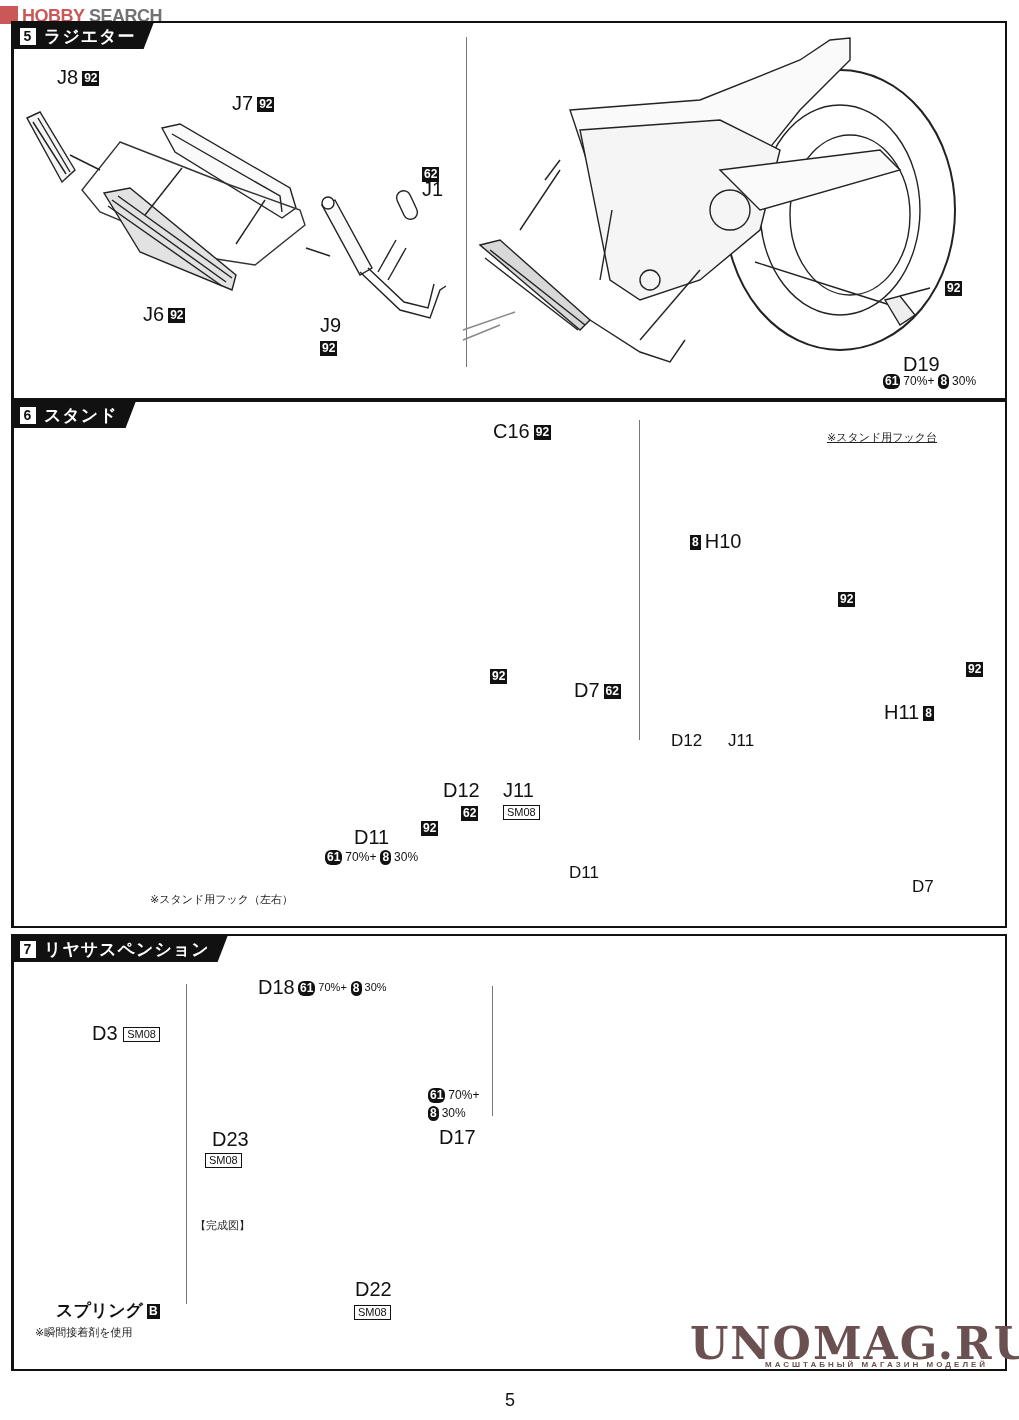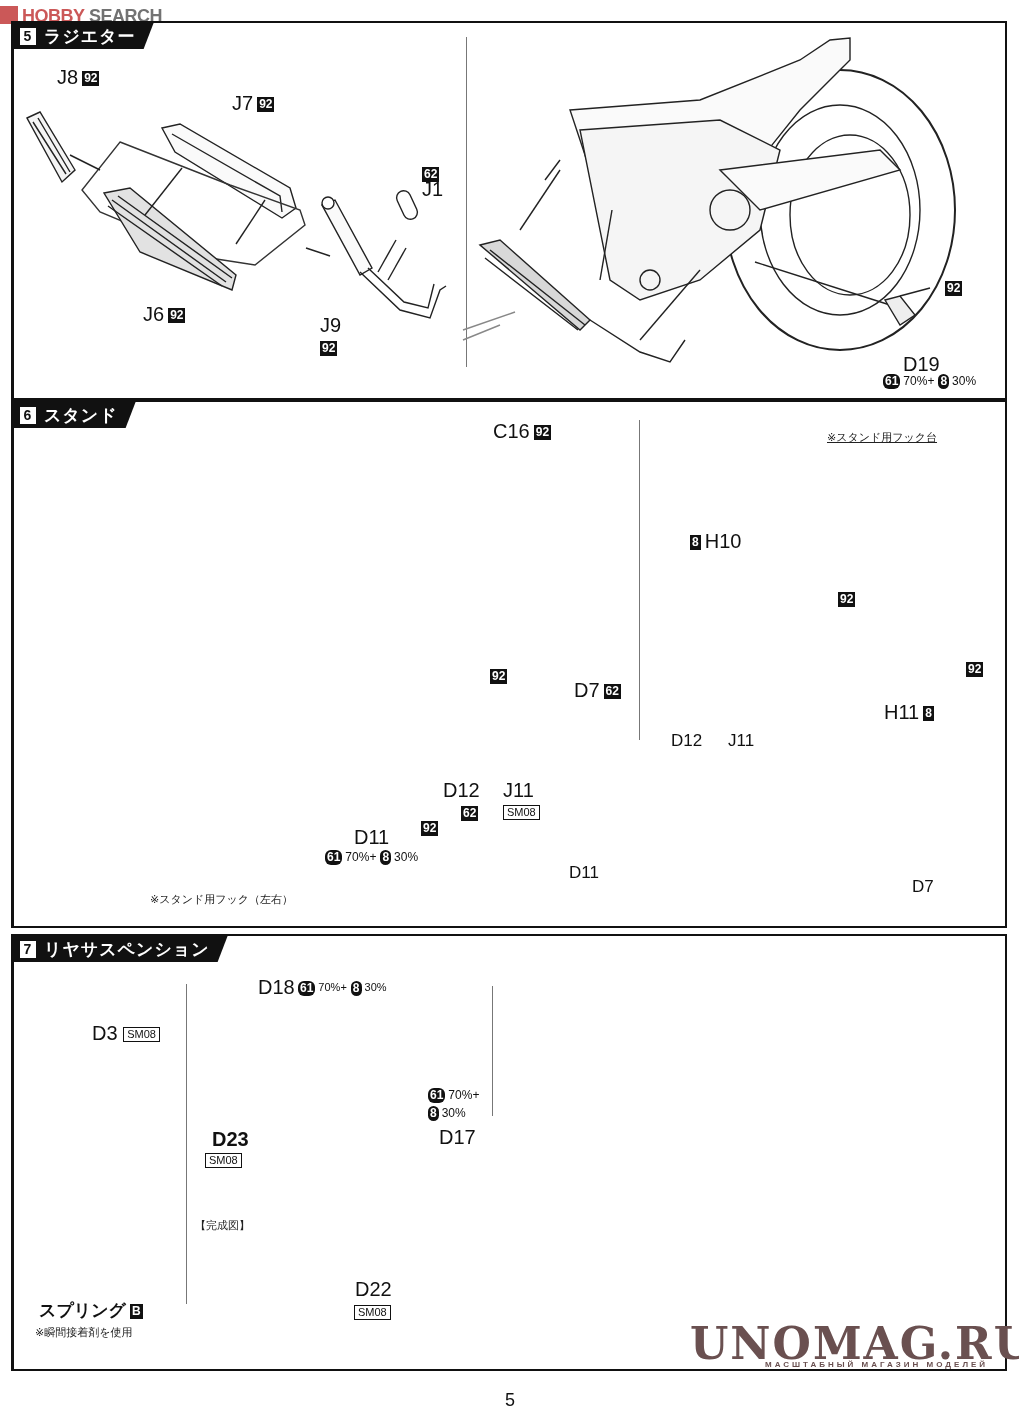--- a/index.html
+++ b/index.html
@@ -279,24 +279,24 @@
 <div class="mix" style="left:298px;top:981px;font-size:11px;">
   <span class="pc">61</span><span>70%</span><span>+</span><span class="pc pc2">8</span><span>30%</span>
 </div>
 <div class="mix" style="left:428px;top:1088px;">
   <span class="pc">61</span><span>70%</span><span>+</span>
 </div>
 <div class="mix" style="left:428px;top:1106px;">
   <span class="pc">8</span><span>30%</span>
 </div>
 <div class="lbl" style="left:439px;top:1126px;"><span>D17</span></div>
-<div class="lbl" style="left:212px;top:1128px;font-weight:bold;"><span>D23</span></div>
+<div class="lbl" style="left:212px;top:1128px;"><span>D23</span></div>
 <div class="lbl" style="left:205px;top:1148px;"><span class="pc-b">SM08</span></div>
 <div class="lbl-sm" style="left:195px;top:1218px;">【完成図】</div>
 <div class="lbl" style="left:355px;top:1278px;"><span>D22</span></div>
 <div class="lbl" style="left:354px;top:1300px;"><span class="pc-b">SM08</span></div>
-<div class="lbl" style="left:39px;top:1300px;font-size:17px;font-weight:bold;"><span>スプリング</span><span class="pc">B</span></div>
+<div class="lbl" style="left:56px;top:1300px;font-size:17px;font-weight:bold;"><span>スプリング</span><span class="pc">B</span></div>
 <div class="lbl-sm" style="left:35px;top:1325px;">※瞬間接着剤を使用</div>
 
 <div class="uno">UNOMAG.RU</div>
 <div class="uno-sub">МАСШТАБНЫЙ МАГАЗИН МОДЕЛЕЙ</div>
 
 <div class="pageno">5</div>
 
 </body></html>

